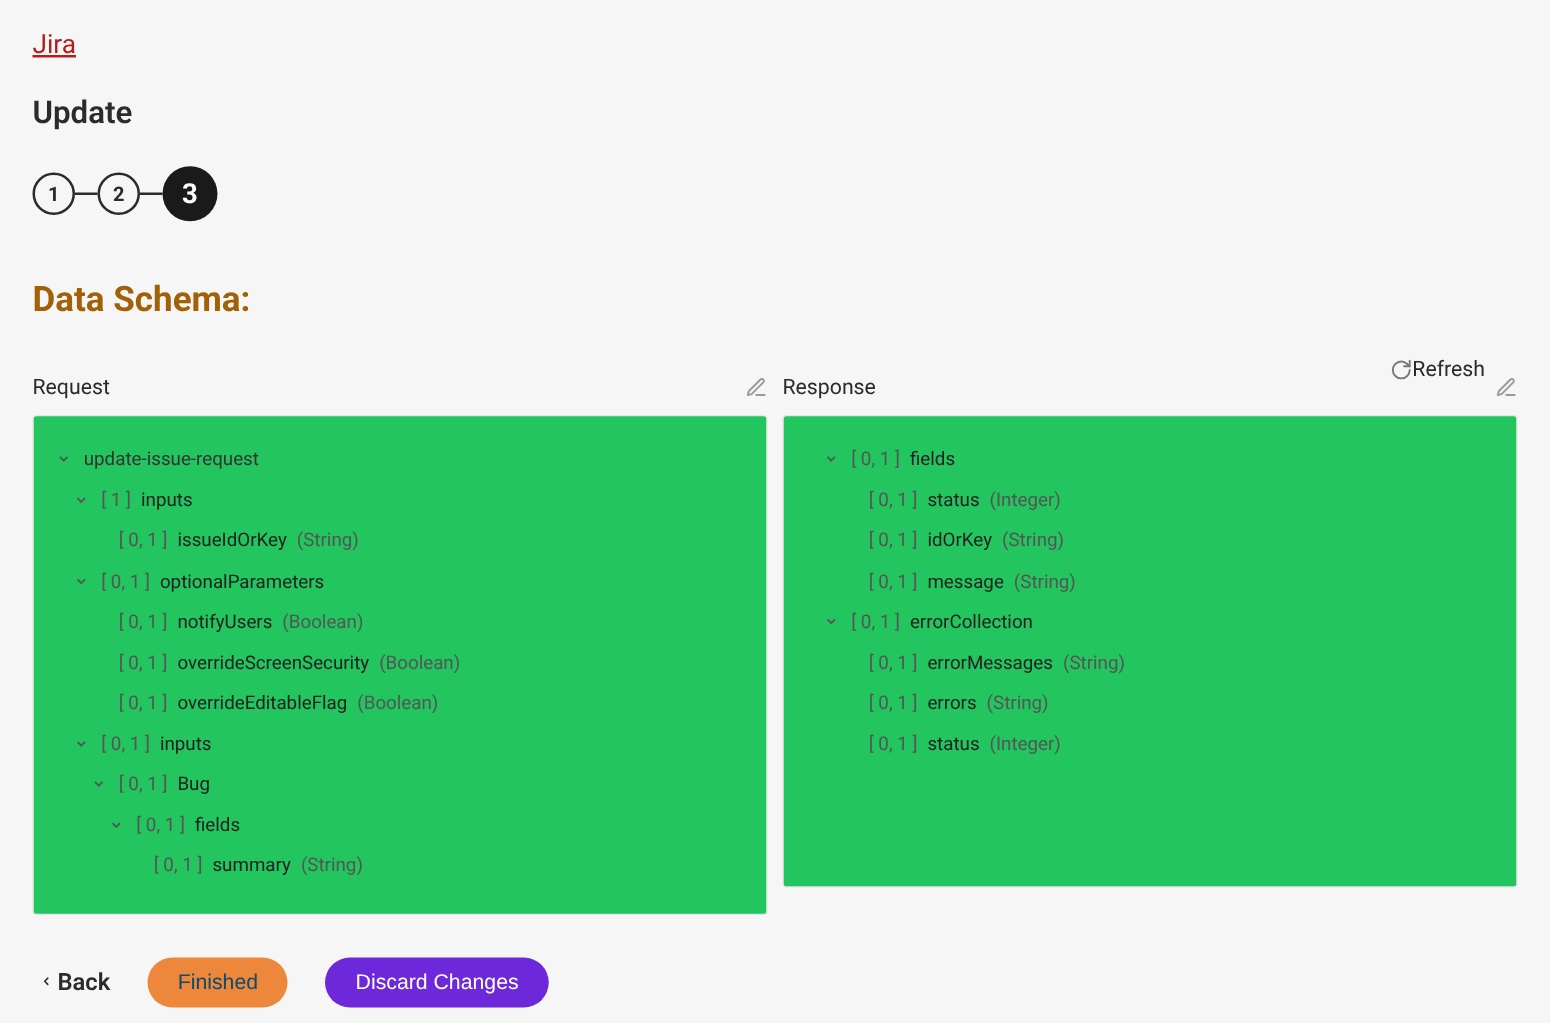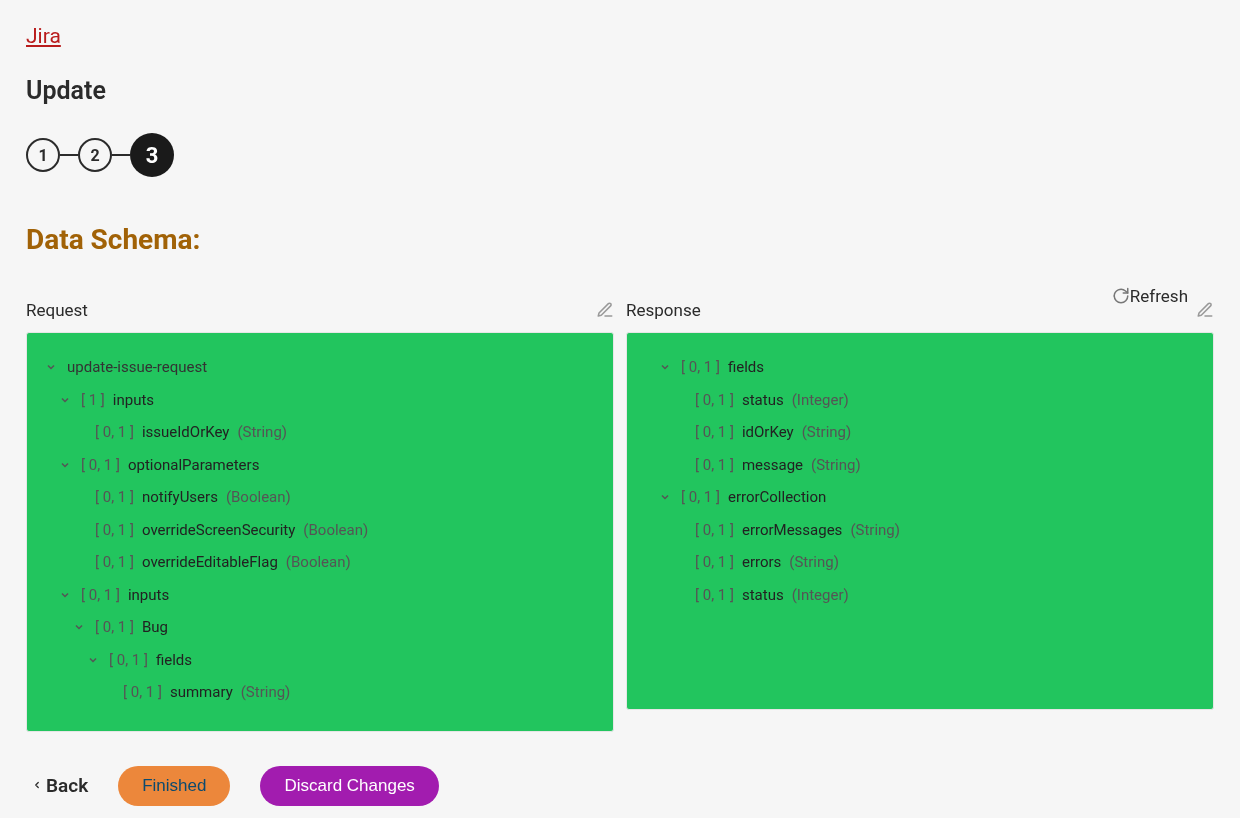--- a/index.html
+++ b/index.html
@@ -139,21 +139,21 @@
   }
   .btn {
     border: none;
     border-radius: 22px;
     padding: 10px 24px;
     font-size: 17px;
     font-weight: 500;
     cursor: pointer;
   }
   .btn-primary { background: #ec873b; color: #0c4a6e; }
-  .btn-secondary { background: #a21caf; color: #fff; }
+  .btn-secondary { background: #6d28d9; color: #fff; }
   .icon { display:inline-flex; color:#888; }
 </style>
 </head>
 <body>
 
 
 
 <a class="breadcrumb">Jira</a>
 
 <h1 class="page-title">Update</h1>

